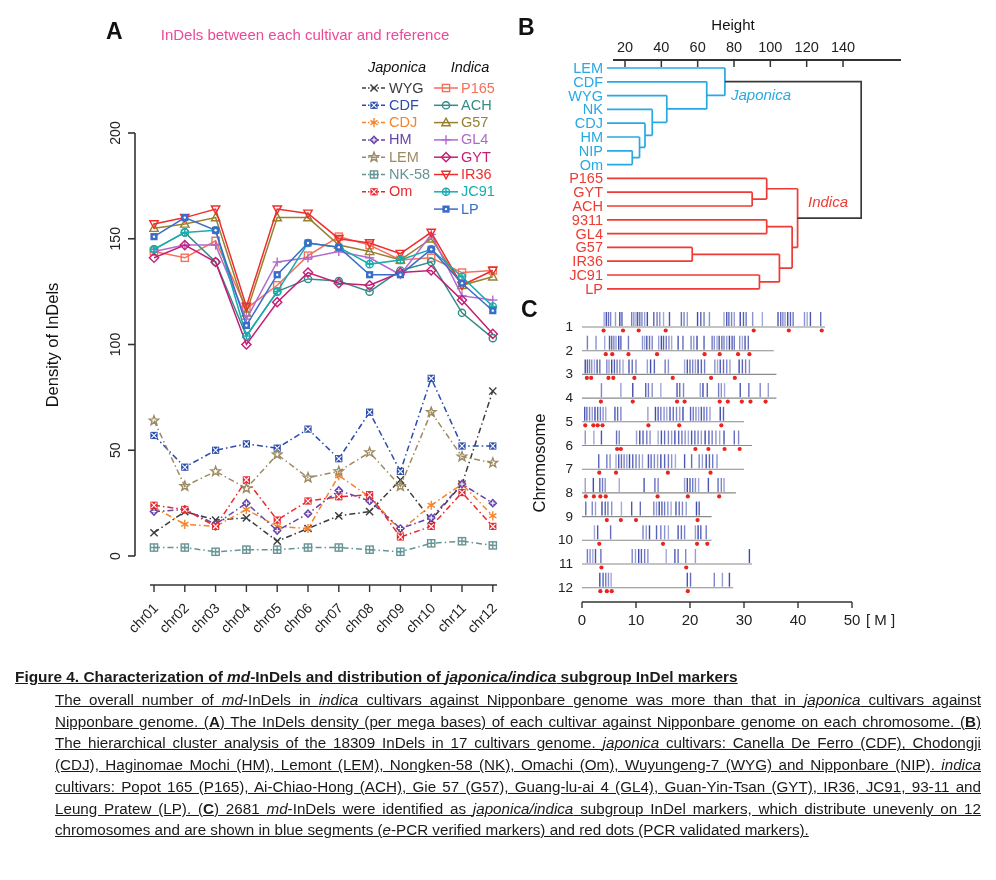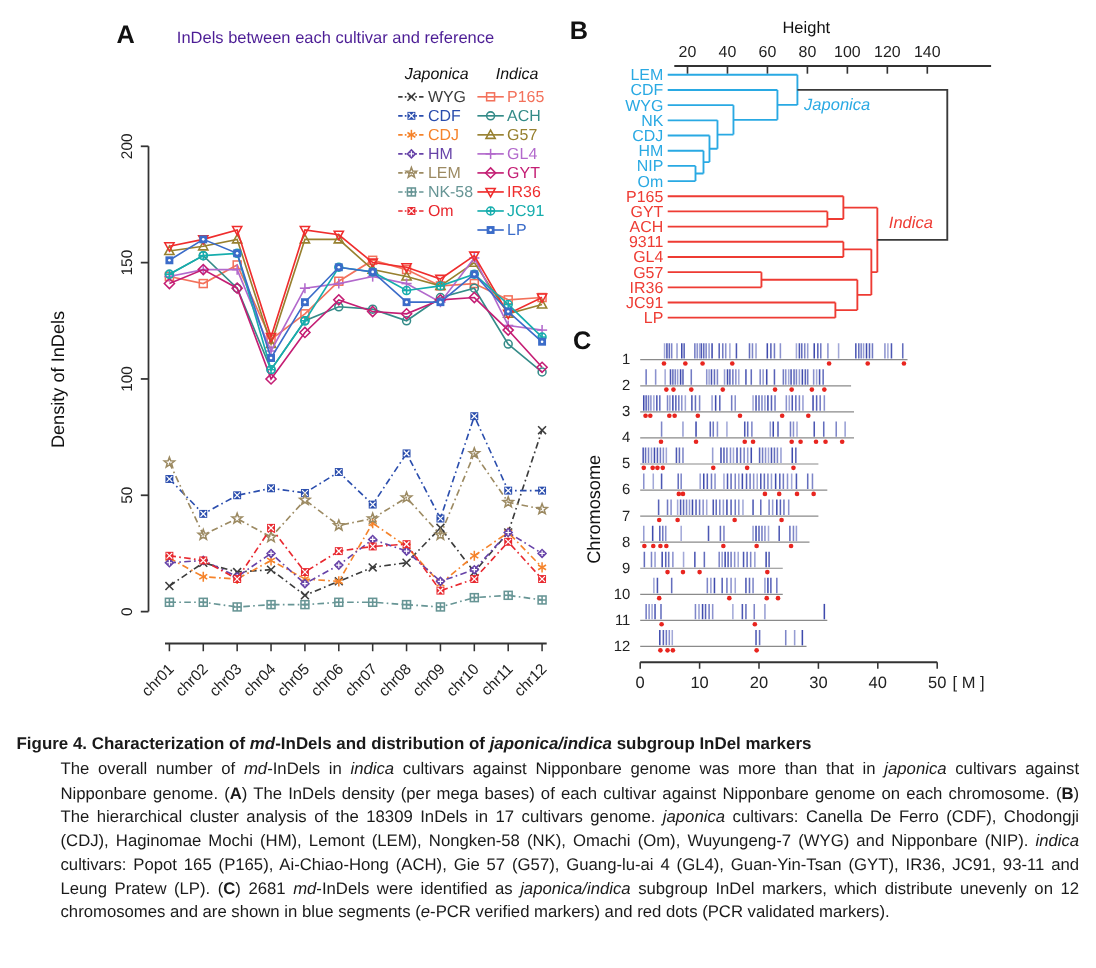--- a/index.html
+++ b/index.html
@@ -1,22 +1,22 @@
 <!DOCTYPE html>
 <html><head>
 <meta charset="utf-8">
 <style>
   html,body{margin:0;padding:0;background:#ffffff;}
   #fig{position:relative;width:996px;height:880px;background:#ffffff;
        font-family:"Liberation Sans", sans-serif;color:#1a1a1a;overflow:hidden;}
   svg text{font-family:"Liberation Sans", sans-serif;}
   .panel-letter{position:absolute;font-size:23px;font-weight:bold;color:#111;}
   #panelA-title{position:absolute;left:140px;top:26px;width:330px;text-align:center;
-                font-size:15px;color:#4c1d95;}
-  .caption{position:absolute;left:15px;top:666px;width:966px;font-size:15.2px;line-height:1.43;}
+                font-size:15px;color:#ec4899;}
+  .caption{position:absolute;left:15px;top:666px;width:966px;font-size:15.2px;line-height:1.43;text-decoration:underline;}
   .caption .cap-title{font-weight:bold;font-size:15.4px;margin-bottom:1px;}
   .caption .cap-body{text-align:justify;margin-left:40px;}
   .caption i{font-style:italic;}
   svg{position:absolute;}
 </style>
 </head>
 <body>
 
 <div id="fig">
   <div class="panel-letter" style="left:106px;top:18px;">A</div>

